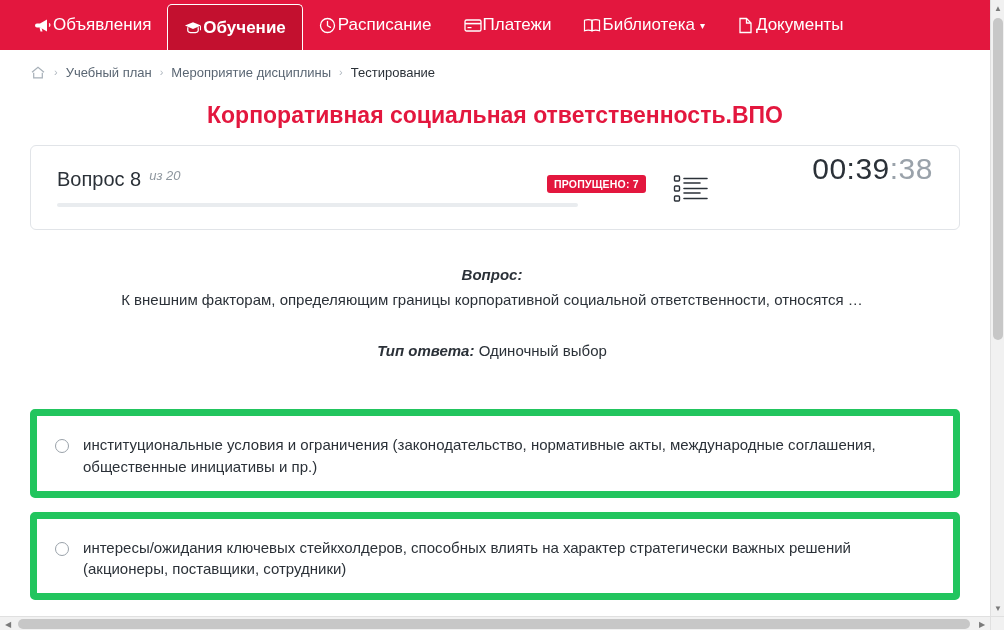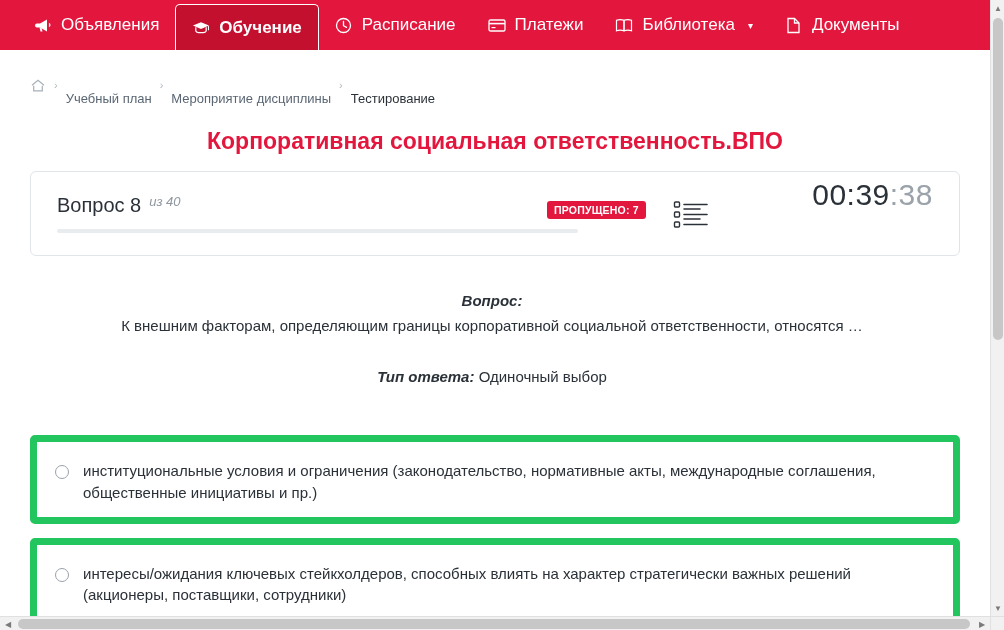--- a/index.html
+++ b/index.html
@@ -39,21 +39,21 @@
     display: flex;
     align-items: stretch;
     height: 50px;
     background: #e3173e;
     color: #ffffff;
     padding: 0 18px;
   }
   .nav-item {
     display: flex;
     align-items: center;
-    gap: 9px;
+    gap: 1px;
     padding: 0 16px;
     font-size: 17px;
     color: #ffffff;
     white-space: nowrap;
     cursor: pointer;
     position: relative;
   }
   .nav-item.active {
     background: #c3102f;
     border: 1px solid #ffffff;
@@ -78,21 +78,21 @@
 
   
   .breadcrumb {
     display: flex;
     align-items: center;
     gap: 8px;
     padding: 14px 30px 8px 30px;
     font-size: 13px;
     color: #5a6673;
   }
-  .breadcrumb .crumb { color: #5a6673; cursor: pointer; margin-top: 27px; }
+  .breadcrumb .crumb { color: #5a6673; cursor: pointer; }
   .breadcrumb .crumb.current { color: #2b3138; }
   .breadcrumb .sep { color: #b0b8c0; font-size: 11px; }
   .home-ico {
     display: inline-flex;
     width: 16px; height: 16px;
     align-items: center; justify-content: center;
     color: #a7b0b8;
     font-size: 14px;
   }
 
@@ -388,21 +388,21 @@
       <span class="sep">›</span>
       <span class="crumb current">Тестирование</span>
     </div>
 
     <div class="page-title">Корпоративная социальная ответственность.ВПО</div>
 
     <div class="quiz-card">
       <div class="q-left">
         <div class="q-num-row">
           <span class="q-num">Вопрос 8</span>
-          <span class="q-of">из 40</span>
+          <span class="q-of">из 20</span>
         </div>
         <div class="q-progress">
             <i></i>
           </div>
       </div>
 
       <div class="badge-skipped">ПРОПУЩЕНО: 7</div>
 
       <div class="list-ico">
         <svg width="40" height="34" viewBox="0 0 40 34" fill="none" aria-hidden="true">

